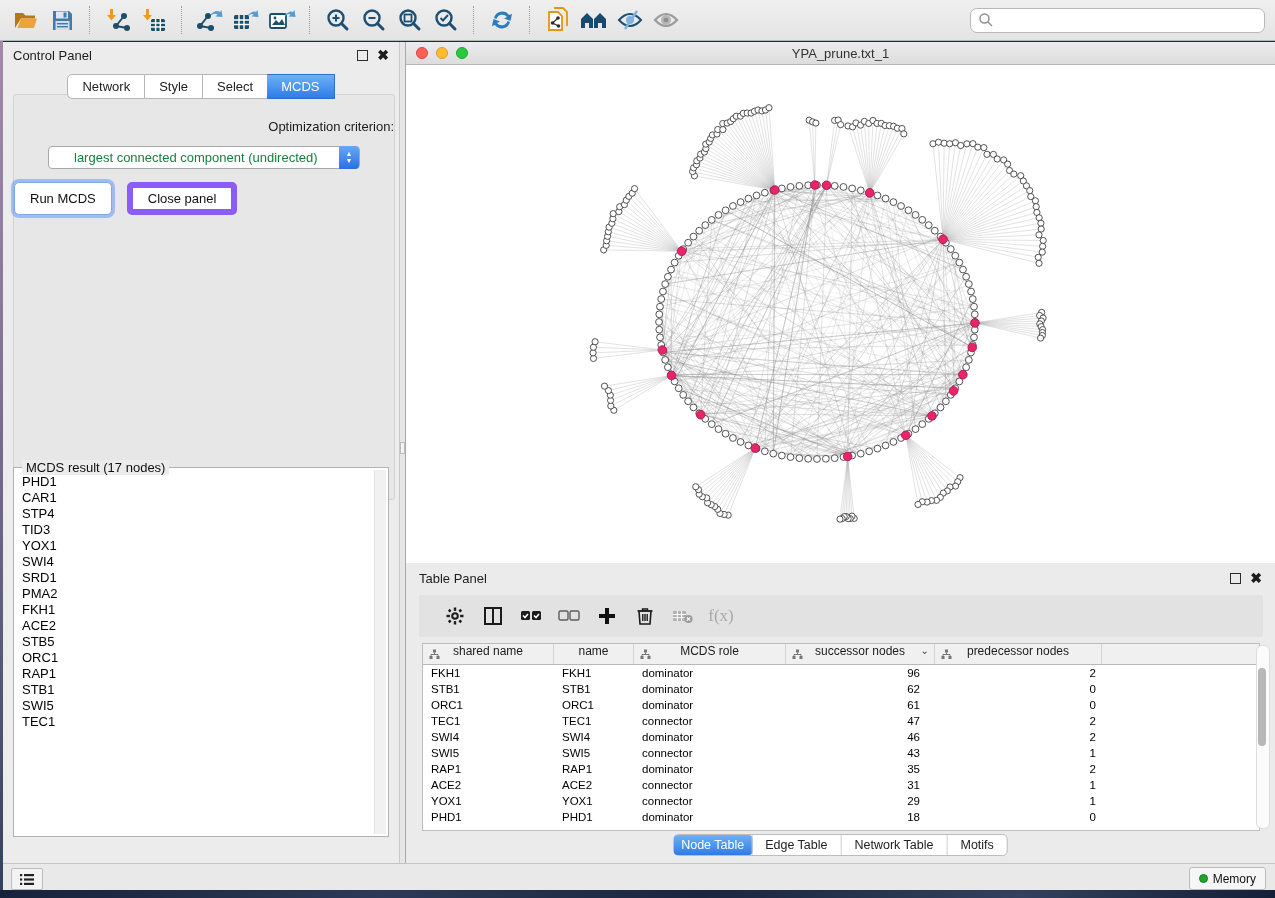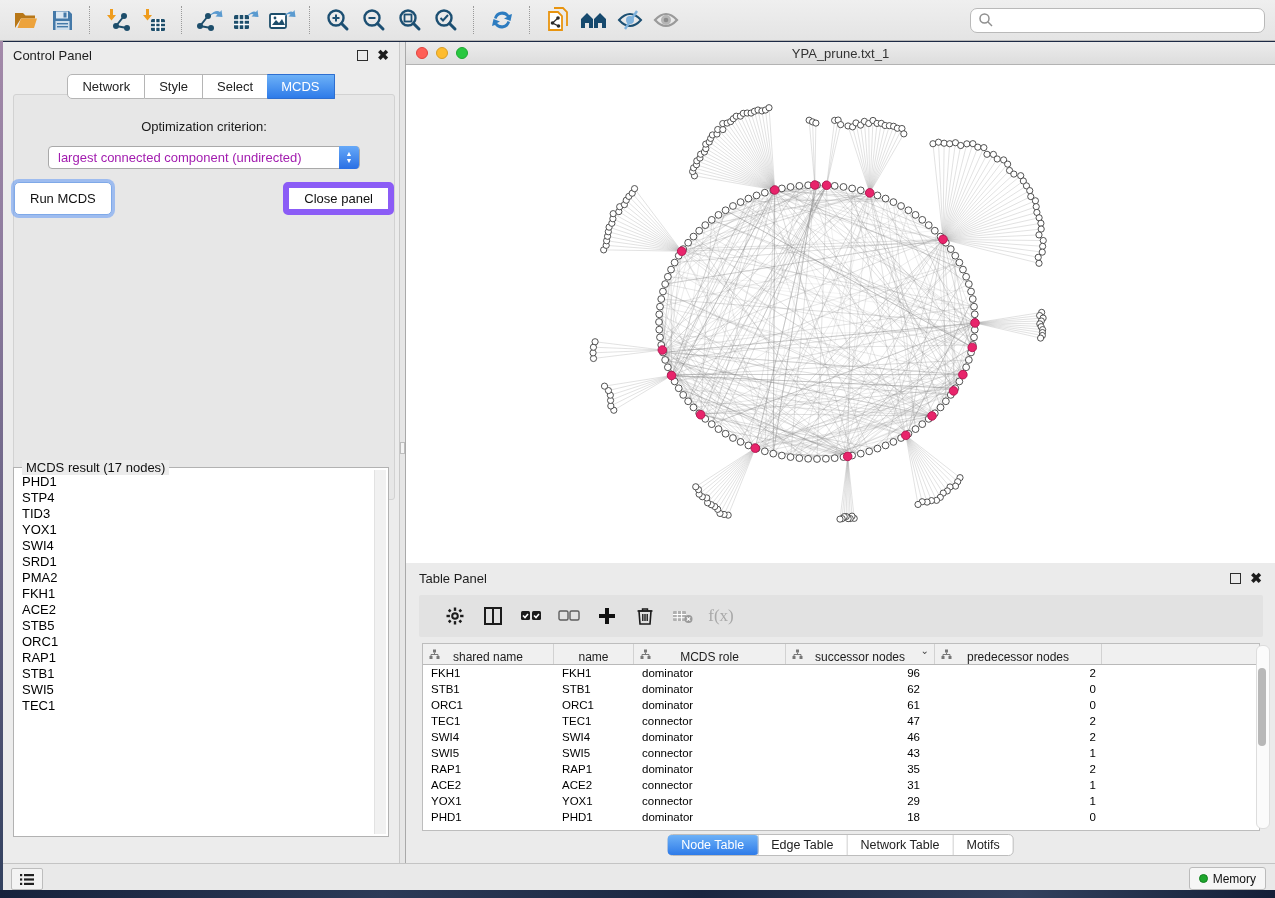--- a/index.html
+++ b/index.html
@@ -31,28 +31,28 @@
   .float-box{width:11px;height:11px;border:1.6px solid #2d2d2d;display:inline-block;box-sizing:border-box;}
   .close-x{font-size:14px;font-weight:bold;color:#1c1c1c;line-height:11px;}
   .cp-tabs{display:flex;justify-content:center;margin-top:6px;position:relative;z-index:2;}
   .cp-tab{background:#fff;border:1px solid #b5b5b5;border-left:none;font-size:13px;color:#222;
        padding:4px 14px;cursor:default;}
   .cp-tab:first-child{border-left:1px solid #b5b5b5;border-radius:5px 0 0 5px;}
   .cp-tab:last-child{border-radius:0 5px 5px 0;}
   .cp-tab.sel{background:linear-gradient(#6db1f7,#2e7be9);color:#fff;border-color:#2e6fd0;border-radius:1px;margin-left:-1px;}
   .cp-box{position:absolute;left:10px;top:52px;width:380px;height:404px;background:#e7e7e7;
        border:1px solid #d2d2d2;border-radius:3px;}
-  .opt-label{text-align:center;font-size:13px;color:#1a1a1a;margin-top:24px;}
+  .opt-label{text-align:right;font-size:13px;color:#1a1a1a;margin-top:24px;}
   .opt-select{position:relative;margin:12px auto 0;width:312px;height:23px;background:#fff;
        border:1px solid #a9a9a9;border-radius:4px;display:flex;align-items:center;box-sizing:border-box;}
-  .opt-select .val{font-size:13px;color:#a21caf;padding-left:9px;white-space:nowrap;}
+  .opt-select .val{font-size:13px;color:#15803d;padding-left:25px;white-space:nowrap;}
   .stepper{position:absolute;right:0;top:-1px;width:20px;height:23px;border-radius:0 4px 4px 0;
        background:linear-gradient(#66a9f8,#2a6fe4);display:flex;flex-direction:column;align-items:center;justify-content:center;gap:1px;}
   .stepper span{color:#fff;font-size:7px;line-height:6px;}
-  .btn-row{display:flex;justify-content:space-between;gap:28px;margin-top:13px;}
+  .btn-row{display:flex;justify-content:flex-start;gap:15px;margin-top:13px;}
   .btn{font-size:13px;color:#111;background:#fff;border:6px solid #8b5cf6;border-radius:5px;
        padding:3px 15px;font-family:"Liberation Sans",sans-serif;}
   .btn.focus{border:1px solid #7fa9e8;box-shadow:0 0 0 3px rgba(98,153,245,.55);}
   .mcds-box{position:absolute;left:10px;top:425px;width:374px;height:368px;background:#fff;
        border:1px solid #b2b2b2;}
   .mcds-legend{position:absolute;left:8px;top:-8px;background:#ececec;padding:0 4px;font-size:13px;color:#111;}
   .mcds-list{position:absolute;left:2px;top:6px;right:14px;bottom:2px;overflow:hidden;
        font-size:13px;line-height:16px;color:#000;padding-left:6px;}
   .mcds-scroll{position:absolute;right:2px;top:2px;bottom:2px;width:11px;background:#f1f1f1;border-left:1px solid #e2e2e2;}
 
@@ -70,34 +70,34 @@
 
   
   .tpanel{position:absolute;left:405px;top:563px;width:870px;height:300px;background:#ebebeb;
        border-left:1px solid #a9a9a9;box-sizing:border-box;}
   .tp-toolbar{position:absolute;left:13px;top:32px;width:844px;height:42px;background:#e2e2e2;border-radius:2px;
        display:flex;align-items:center;padding-left:17px;box-sizing:border-box;}
   .tp-ic{width:38px;height:30px;display:flex;align-items:center;justify-content:center;flex:0 0 auto;}
   .fx{font-family:"Liberation Serif",serif;font-size:17px;color:#a8a8a8;}
   .tbl{position:absolute;left:16px;top:80px;width:836px;height:186px;background:#fff;border:1px solid #bdbdbd;overflow:hidden;}
   .tbl-head{display:flex;height:20px;border-bottom:1px solid #b9b9b9;background:#f0f0f0;}
-  .th{position:relative;display:flex;align-items:flex-end;justify-content:center;font-size:12px;color:#1c1c1c;
+  .th{position:relative;display:flex;align-items:flex-start;justify-content:center;font-size:12px;color:#1c1c1c;
        border-right:1px solid #d2d2d2;box-sizing:border-box;height:20px;}
   .th .colicon{position:absolute;left:6px;top:5px;}
   .th .sort{position:absolute;right:5px;top:1px;font-size:10px;color:#444;}
   .tr{display:flex;height:16px;align-items:center;}
   .td{font-size:11.5px;color:#000;box-sizing:border-box;white-space:nowrap;overflow:hidden;}
   .td.num{text-align:right;}
   .tbl-scroll{position:absolute;right:5px;top:82px;width:12px;height:182px;background:#fbfbfb;border:1px solid #ddd;border-radius:6px;}
   .tbl-thumb{position:absolute;left:1px;top:22px;width:8px;height:78px;background:#b8b8b8;border-radius:4px;}
   .tp-tabs{position:absolute;left:50%;transform:translateX(-50%);bottom:7px;display:flex;background:#fff;
        border:1px solid #bdbdbd;border-radius:5px;}
   .tp-tab{font-size:12.5px;color:#222;padding:3px 13px;border-left:1px solid #cfcfcf;}
   .tp-tab:first-child{border-left:none;}
-  .tp-tab.sel{background:linear-gradient(#6db1f7,#2e7be9);color:#fff;border-radius:4px;margin:0 -1px;padding:3px 14px;}
+  .tp-tab.sel{background:linear-gradient(#6db1f7,#2e7be9);color:#fff;border-radius:4px;margin:0 -1px;padding:3px 8px;}
 
   
   .statusbar{position:absolute;left:3px;top:863px;width:1272px;height:28px;background:#e9e9e9;
        border-top:1px solid #c4c4c4;box-sizing:border-box;}
   .st-left{position:absolute;left:8px;top:4px;width:30px;height:20px;background:#f3f3f3;border:1px solid #bdbdbd;
        border-radius:2px;display:flex;align-items:center;justify-content:center;}
   .mem-btn{position:absolute;right:9px;top:3px;height:21px;background:#f6f6f6;border:1px solid #bbb;border-radius:3px;
        display:flex;align-items:center;gap:5px;padding:0 9px;font-size:12px;color:#111;}
   .mem-dot{width:9px;height:9px;border-radius:50%;background:#1ea62c;border:1px solid #128020;box-sizing:border-box;}
 </style>
@@ -279,20 +279,21 @@
       </div>
       <div class="btn-row">
         <button class="btn focus">Run MCDS</button>
         <button class="btn">Close panel</button>
       </div>
     </div>
     <div class="mcds-box">
       <span class="mcds-legend">MCDS result (17 nodes)</span>
       <div class="mcds-list" id="mcds-list">
           <div>PHD1</div>
+          <div>CAR1</div>
           <div>STP4</div>
           <div>TID3</div>
           <div>YOX1</div>
           <div>SWI4</div>
           <div>SRD1</div>
           <div>PMA2</div>
           <div>FKH1</div>
           <div>ACE2</div>
           <div>STB5</div>
           <div>ORC1</div>

